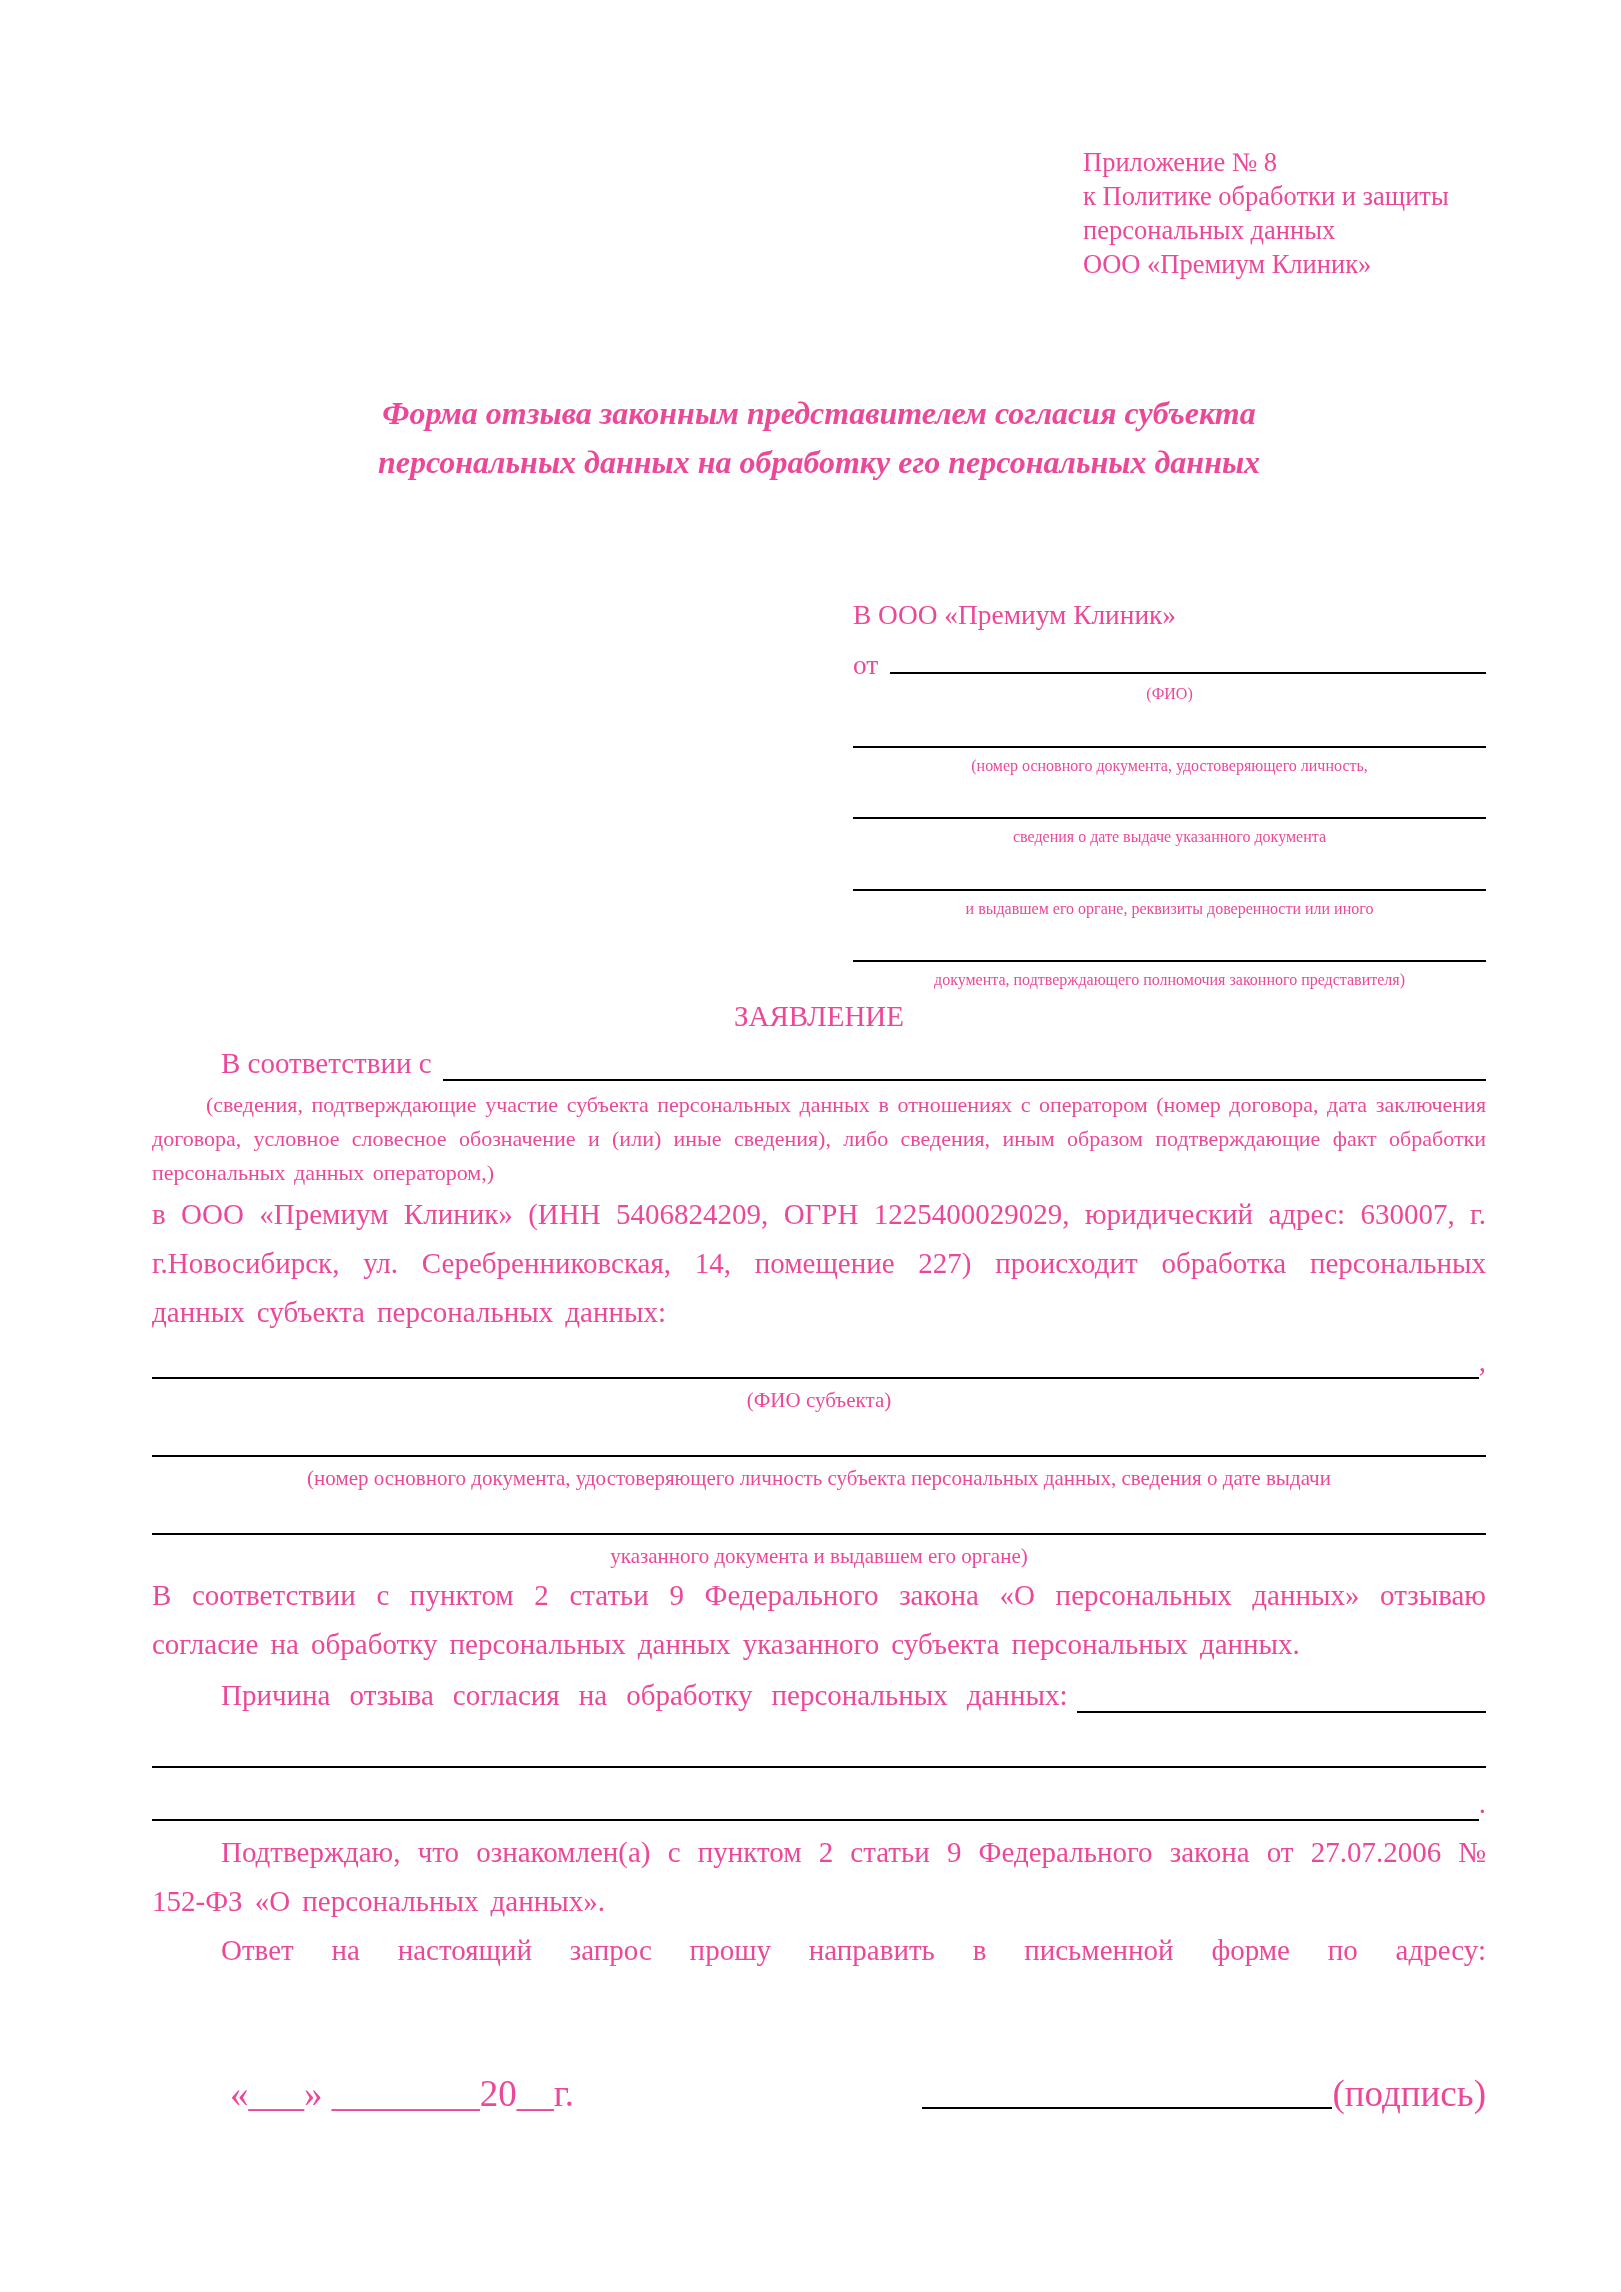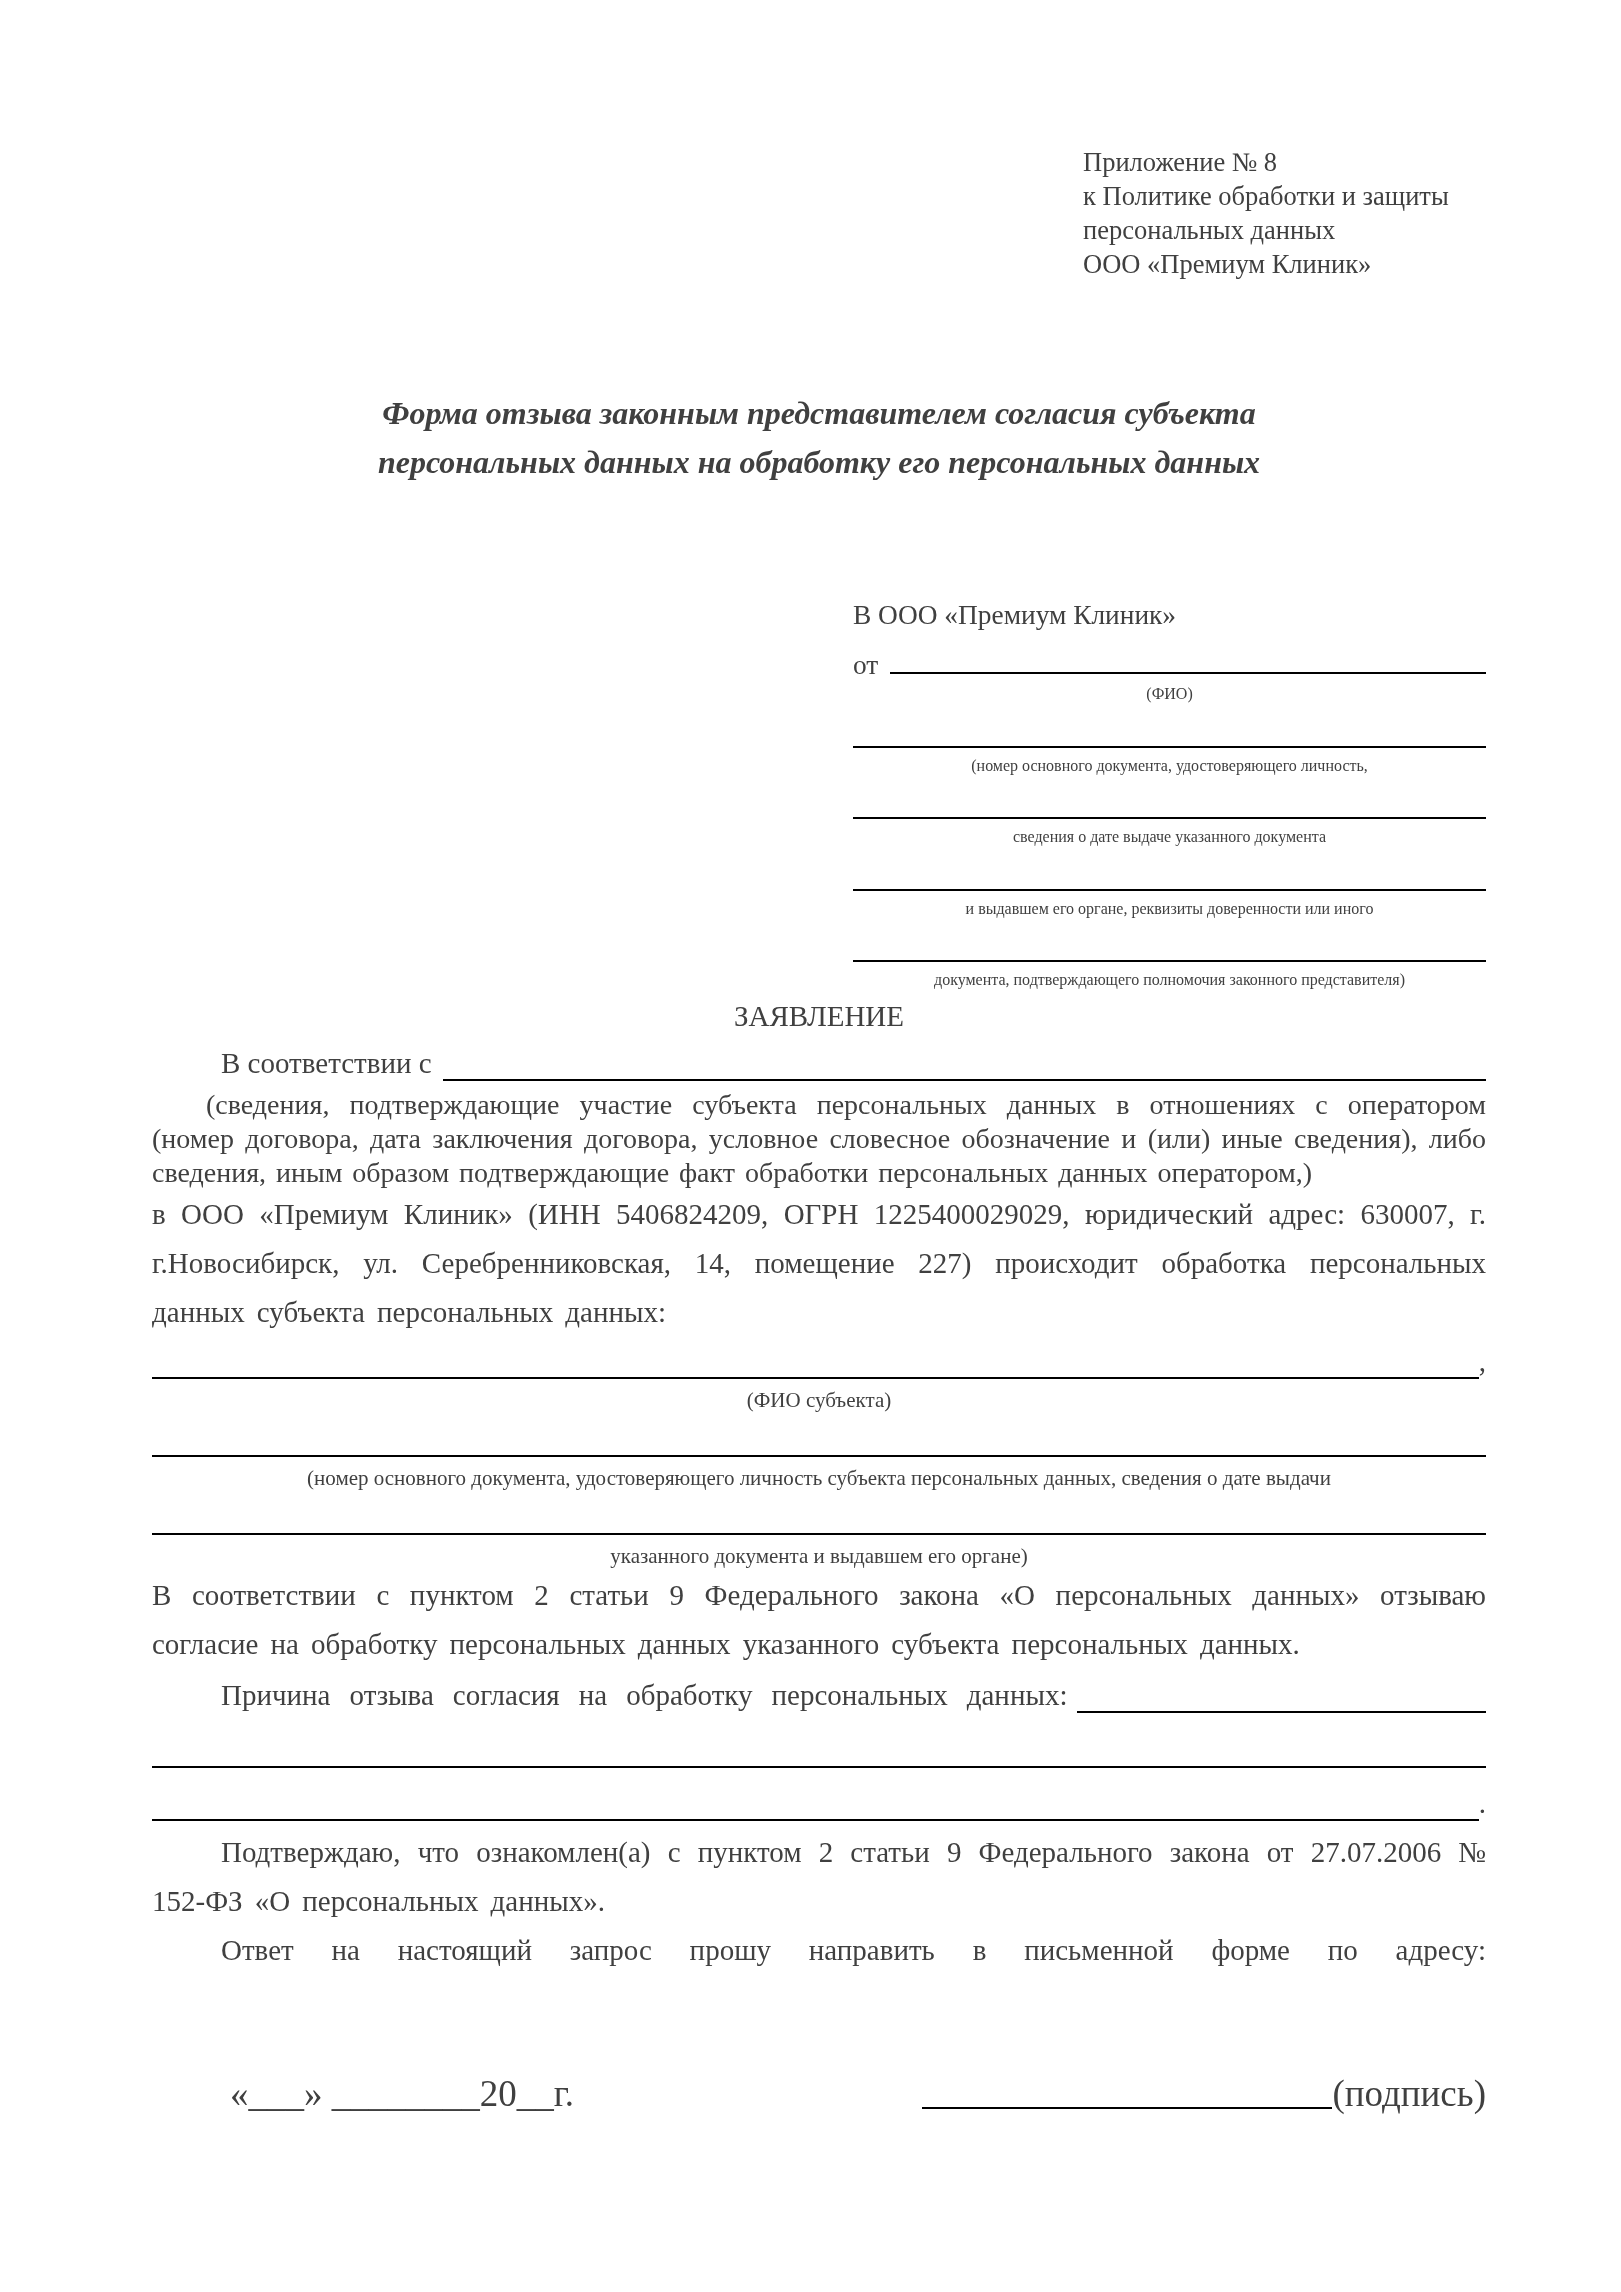--- a/index.html
+++ b/index.html
@@ -1,21 +1,21 @@
 <!DOCTYPE html>
 <html><head>
 <meta charset="utf-8">
 <style>
   * { box-sizing: border-box; }
   html, body { margin: 0; padding: 0; background: #ffffff; }
   .page {
     width: 1621px;
     height: 2293px;
     background: #ffffff;
-    color: #404040;
+    color: #ec4899;
     font-family: "Liberation Serif", serif;
     padding: 145px 135px 0 152px;
     position: relative;
     overflow: hidden;
   }
 
   
   .header-block { margin-left: 931px; font-size: 26.5px; line-height: 34px; }
 
   
@@ -31,21 +31,21 @@
   .addr-group { margin-top: 16.7px; }
   .addr-underline { height: 23.5px; border-bottom: 2px solid #000; margin-bottom: 4.9px; }
 
   
   .main { font-size: 29px; line-height: 49px; }
   .statement-heading { text-align: center; margin-top: 0; line-height: 45px; }
   .accordance-row { display: flex; align-items: flex-end; height: 49px; }
   .accordance-row .prefix { padding-left: 69px; white-space: nowrap; }
   .accordance-row .fill { margin-left: 11.8px; }
 
-  .small-print { font-size: 28px; line-height: 34px; text-align: justify; text-indent: 54px; word-spacing: 2.9px; }
+  .small-print { font-size: 22px; line-height: 34px; text-align: justify; text-indent: 54px; word-spacing: 2.9px; }
 
   .para { margin: 0; text-align: justify; word-spacing: 4.9px; }
   .ind { text-indent: 69px; }
   .just-last { text-align-last: justify; }
 
   .line-row { display: flex; align-items: flex-end; height: 49px; }
   .line-row .suffix { white-space: nowrap; }
 
   .caption-wide { font-size: 21px; line-height: 29px; text-align: center; }
 

